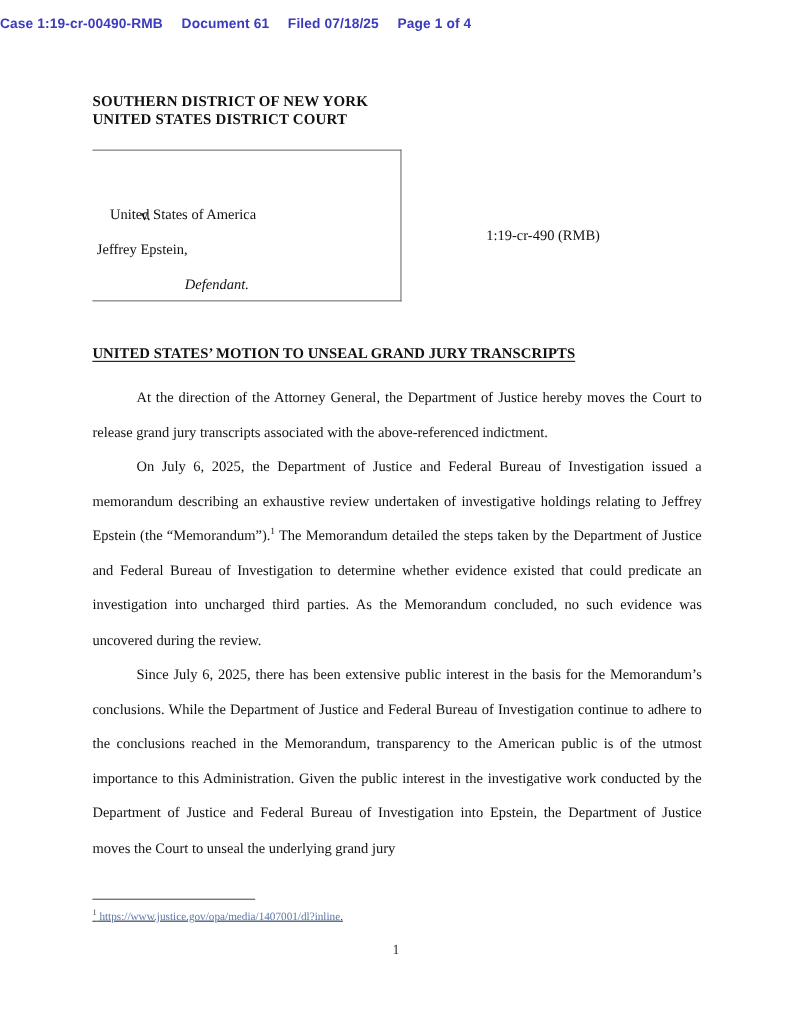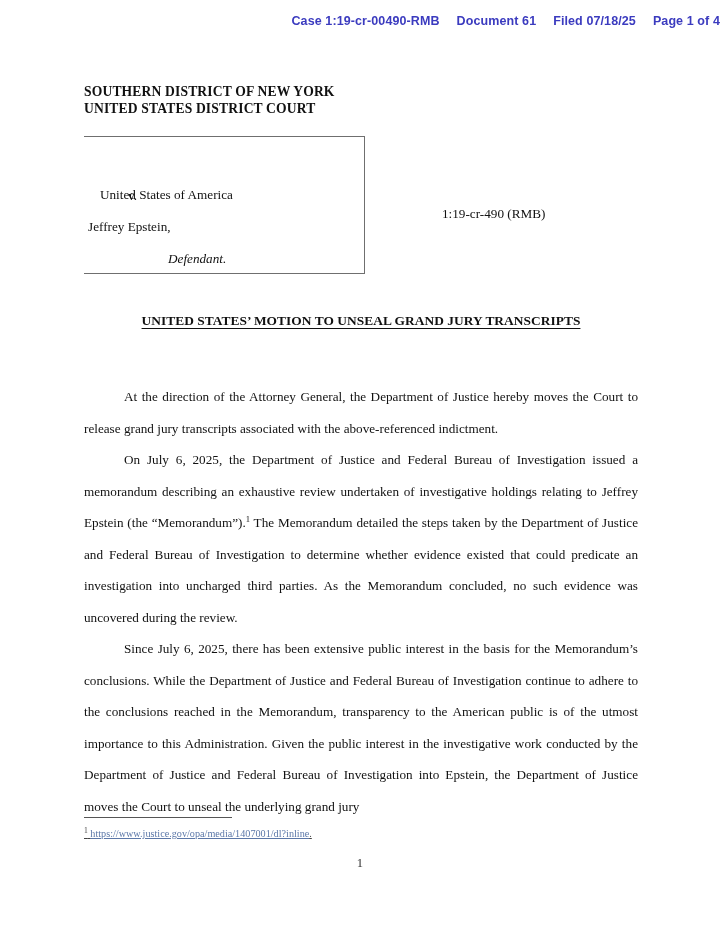--- a/index.html
+++ b/index.html
@@ -16,21 +16,21 @@
     font-family: "Liberation Serif", "DejaVu Serif", serif;
     color: #111111;
   }
 
   
   .ecf-stamp {
     position: absolute;
     top: 14px;
     left: 0;
     width: 720px;
-    text-align: right;
+    text-align: left;
     font-family: "Liberation Sans", "DejaVu Sans", sans-serif;
     font-size: 12.5px;
     font-weight: bold;
     color: #3b3bbf;
     letter-spacing: 0.1px;
     white-space: nowrap;
   }
   .ecf-stamp span.seg { display: inline-block; }
   .ecf-gap { display: inline-block; width: 17px; }
 
@@ -81,41 +81,40 @@
     font-size: 13.2px;
     white-space: nowrap;
   }
 
   
   .doc-title {
     position: absolute;
     left: 84px;
     top: 313px;
     width: 554px;
-    text-align: center;
+    text-align: left;
     font-size: 13.4px;
     font-weight: bold;
     letter-spacing: 0.05px;
   }
   .doc-title u {
     text-decoration: underline;
     text-underline-offset: 2.5px;
   }
 
   
   .body-text {
     position: absolute;
     left: 84px;
     top: 345px;
     width: 554px;
     font-size: 13.2px;
     line-height: 31.5px;
     text-align: justify;
     text-justify: inter-word;
-    margin-top: 36px;
   }
   .body-text p {
     margin: 0 0 0 0;
     text-indent: 40px;
   }
   .body-text p + p { margin-top: 0; }
   sup.fn {
     font-size: 8.6px;
     vertical-align: super;
     line-height: 0;

